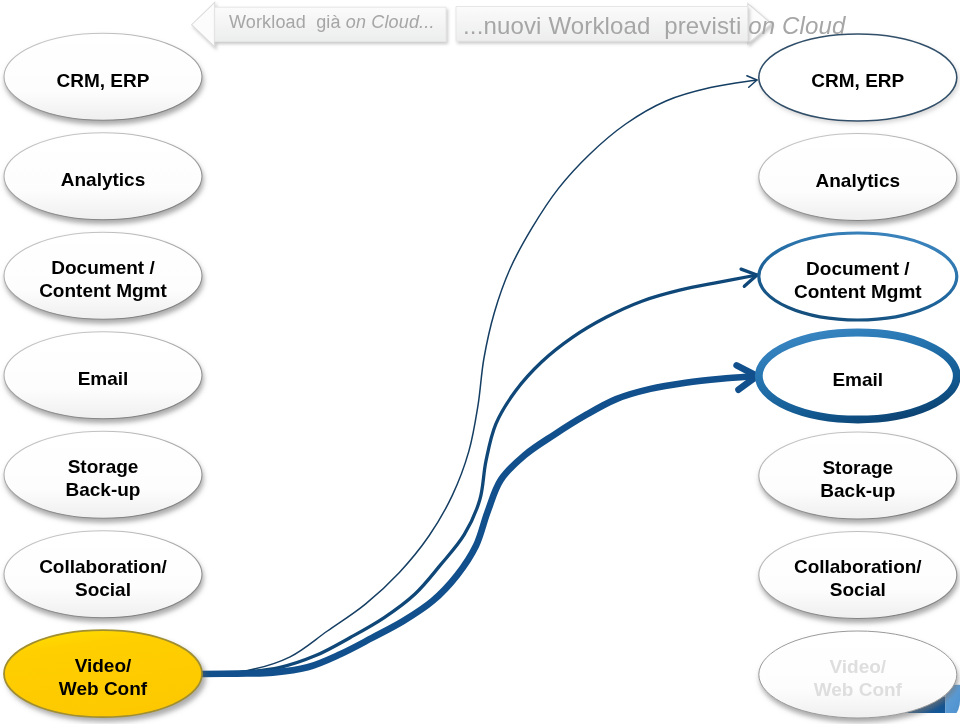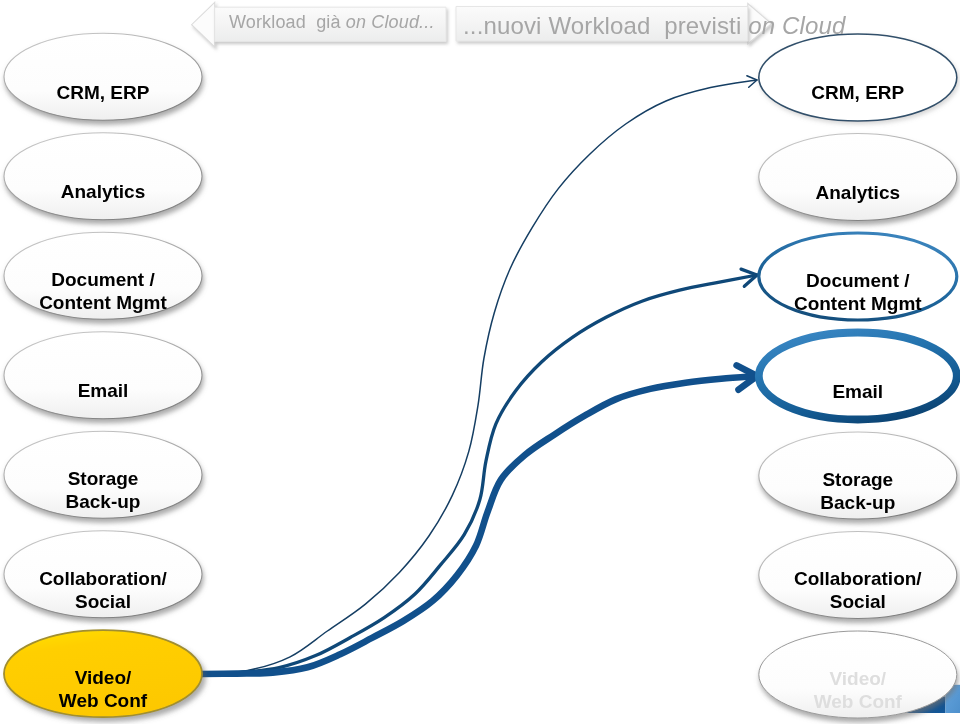--- a/index.html
+++ b/index.html
@@ -1,22 +1,22 @@
 <!DOCTYPE html>
 <html><head>
 <meta charset="utf-8">
 <title>Workload Cloud Diagram</title>
 <style>
   html,body{margin:0;padding:0;}
   body{width:960px;height:724px;background:#ffffff;overflow:hidden;
        font-family:"Liberation Sans",sans-serif;position:relative;}
-  #stage{position:absolute;left:0;top:0;width:960px;height:724px;overflow:hidden;}
+  #stage{position:absolute;left:0;top:0;width:960px;height:724px;overflow:hidden;border-radius:23px;}
   svg.layer{position:absolute;left:0;top:0;width:960px;height:724px;overflow:visible;}
   .node-label{position:absolute;text-align:center;font-weight:bold;color:#000;
-     white-space:pre-line;pointer-events:none;margin-top:12px;-webkit-font-smoothing:antialiased;}
+     white-space:pre-line;pointer-events:none;-webkit-font-smoothing:antialiased;}
   .banner-text{position:absolute;color:#a6a6a6;font-weight:normal;white-space:pre;letter-spacing:0.15px;}
   .banner-text i{font-style:italic;}
 </style>
 </head>
 <body>
 
 <div id="stage">
   <svg class="layer" id="svg-main" viewBox="0 0 960 724" xmlns="http://www.w3.org/2000/svg">
       <defs>
 <linearGradient id="ovalFill" x1="0" y1="0" x2="0" y2="1">

